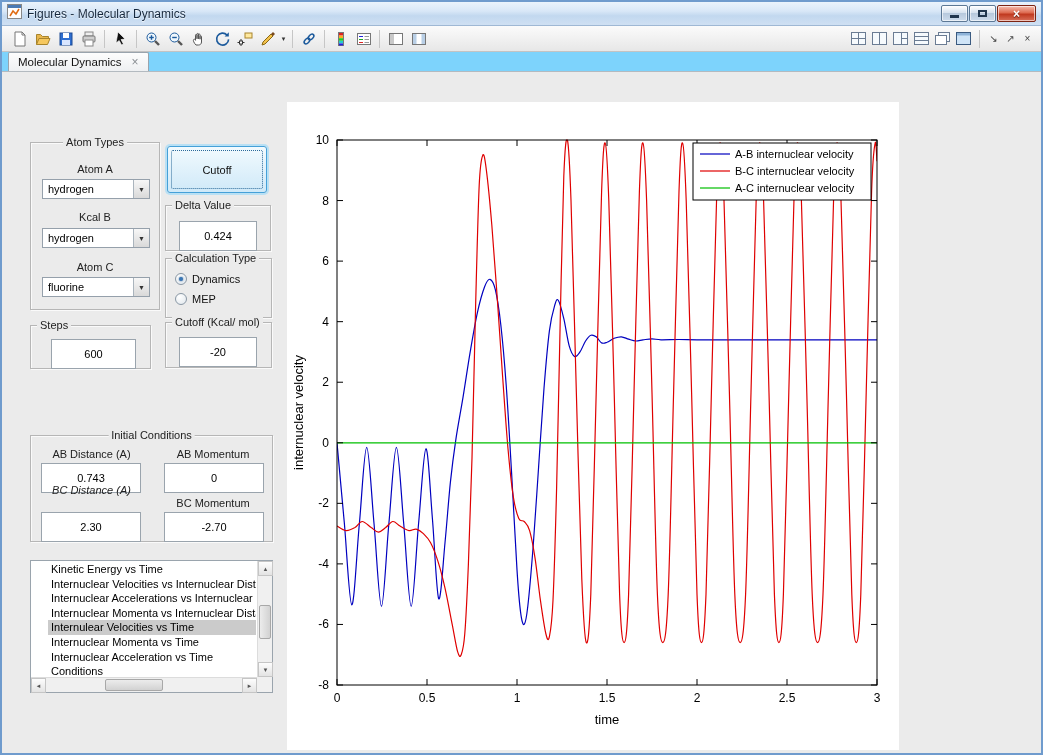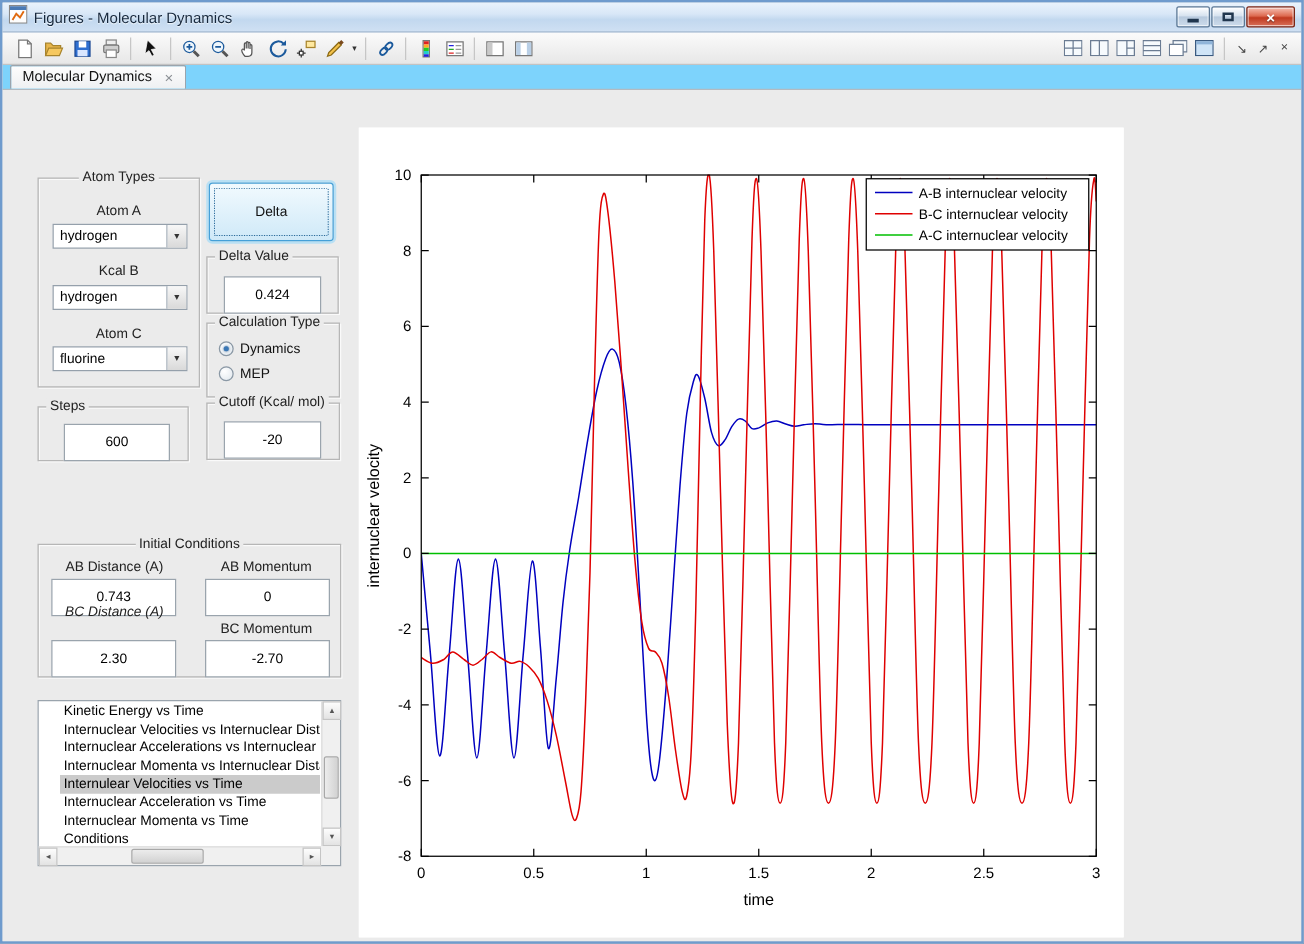--- a/index.html
+++ b/index.html
@@ -307,21 +307,21 @@
         <span class="cbtn">▼</span>
       </div>
       <div class="clabel" style="top:118px;">Atom C</div>
       <div class="combo" style="left:11px;top:134px;width:108px;">
         <span class="cval">fluorine</span>
         <span class="cbtn">▼</span>
       </div>
     </div>
 
     <div class="update">
-      <span>Delta</span>
+      <span>Cutoff</span>
     </div>
 
     <div class="gpanel" style="left:163px;top:133px;width:106px;height:46px;">
       <span class="ptitle left">Delta Value</span>
       <input class="tfield" style="left: 13px; top: 15px; width: 78px;" value="0.424">
     </div>
 
     <div class="gpanel" style="left:163px;top:186px;width:107px;height:60px;">
       <span class="ptitle left">Calculation Type</span>
       <div class="radio-row" style="top:14px;">
@@ -357,22 +357,22 @@
       <input class="tfield" style="left: 133px; top: 76px; width: 100px;" value="-2.70">
     </div>
 
     <div class="listbox">
       <div id="listbox-items">
           <div class="litem">Kinetic Energy vs Time</div>
           <div class="litem">Internuclear Velocities vs Internuclear Distance</div>
           <div class="litem">Internuclear Accelerations vs Internuclear Distance</div>
           <div class="litem">Internuclear Momenta vs Internuclear Distance</div>
           <div class="litem sel">Internulear Velocities vs Time</div>
+          <div class="litem">Internuclear Momenta vs Time</div>
           <div class="litem">Internuclear Acceleration vs Time</div>
-          <div class="litem">Internuclear Momenta vs Time</div>
           <div class="litem">Conditions</div>
         </div>
       <div class="vscroll">
         <div class="sbtn2" style="top:0;left:0;">▲</div>
         <div class="vthumb"></div>
         <div class="sbtn2" style="bottom:0;left:0;">▼</div>
       </div>
       <div class="hscroll">
         <div class="sbtn2" style="left:0;top:0;">◄</div>
         <div class="hthumb"></div>

